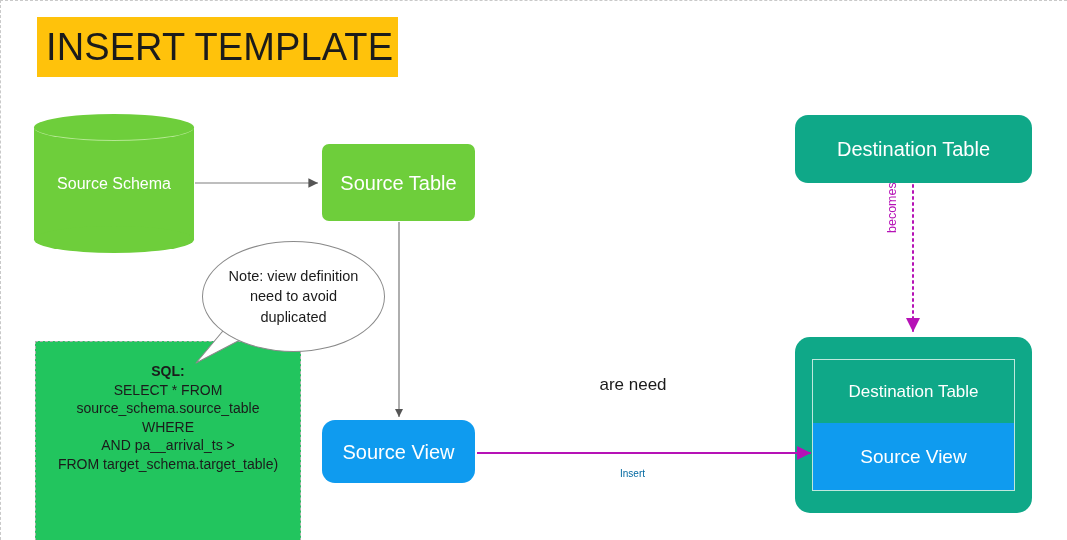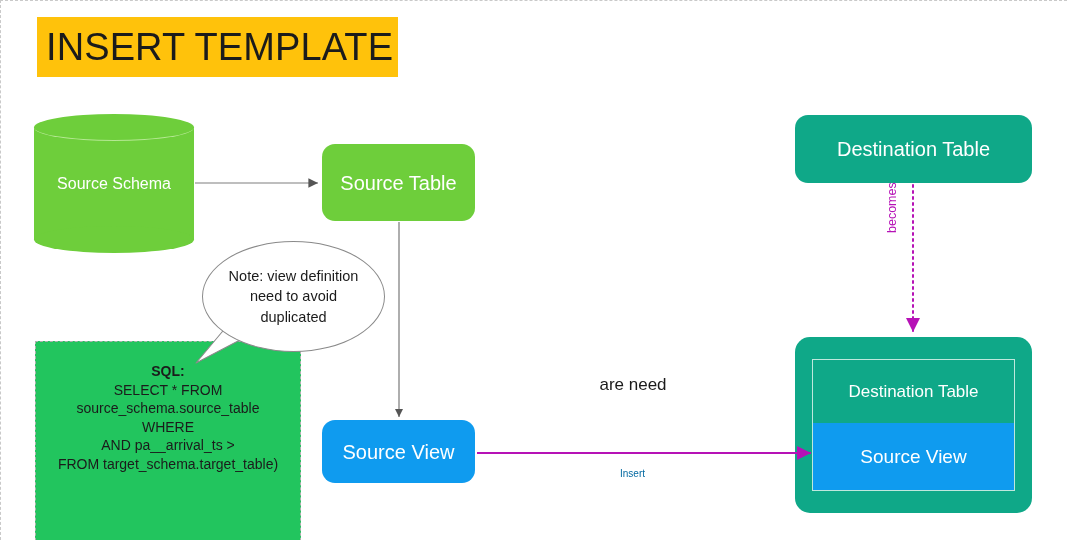--- a/index.html
+++ b/index.html
@@ -93,21 +93,21 @@
     font-size: 16px;
     z-index: 3;
   }
 
   #source-table-box {
     left: 321px;
     top: 143px;
     width: 153px;
     height: 77px;
     background: #6ECE3B;
-    border-radius: 13px;
+    border-radius: 7px;
   }
   #source-table-box .node-label { font-size: 20px; }
 
   #source-view-box {
     left: 321px;
     top: 419px;
     width: 153px;
     height: 63px;
     background: #0F9BEF;
     border-radius: 13px;

